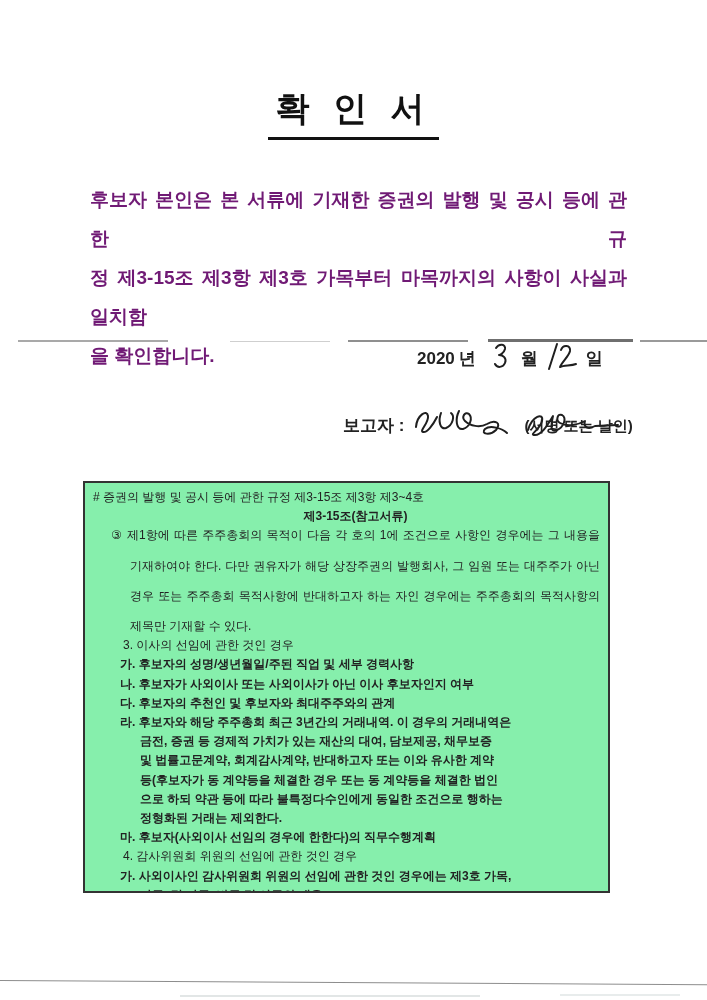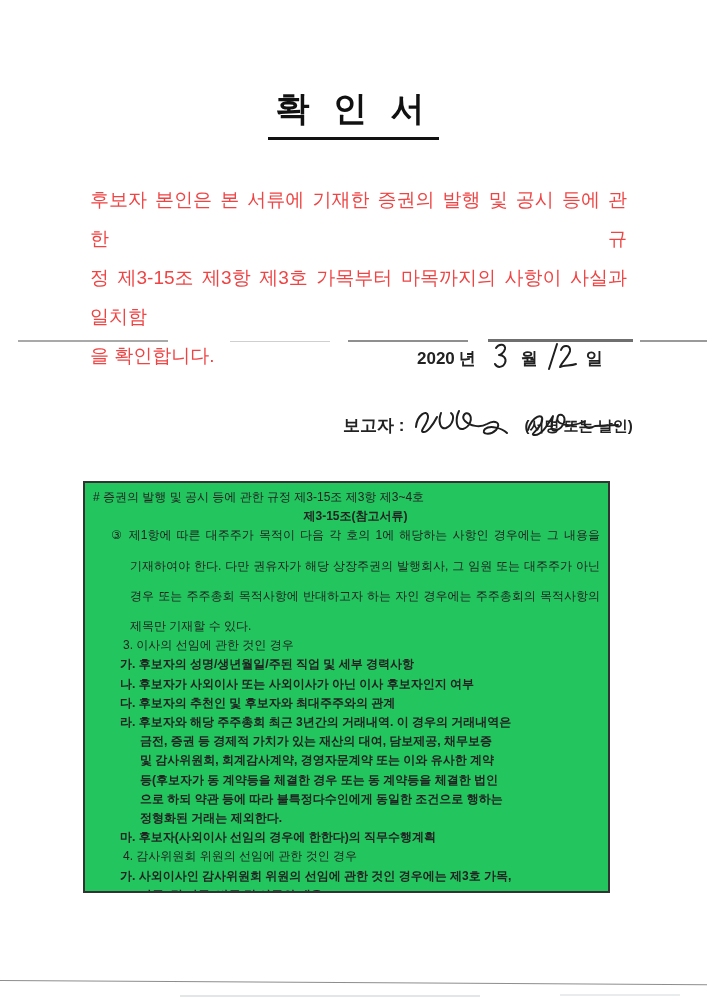--- a/index.html
+++ b/index.html
@@ -19,22 +19,22 @@
   .title{
     display:inline-block;
     font-size:34px;font-weight:bold;letter-spacing:7px;
     color:#111;
     padding:0 8px 5px 8px;
     border-bottom:3px solid #111;
   }
   
   .body-par{
     position:absolute;left:90px;top:180px;width:537px;
-    font-size:19px;font-weight:400;line-height:39px;
-    color:#ef4444;
+    font-size:19px;font-weight:700;line-height:39px;
+    color:#701a75;
   }
   .body-line{white-space:nowrap;}
   .body-line.just{
     white-space:normal;
     text-align:justify;text-align-last:justify;
     word-spacing:2px;
   }
   
   .scanline{position:absolute;height:2px;background:#999;}
   
@@ -55,21 +55,21 @@
   .sig-note{font-size:15px;font-weight:600;color:#222;}
   .sig-overlay{position:absolute;left:-4px;top:-10px;pointer-events:none;}
   
   .ref-box{
     position:absolute;left:83px;top:481px;
     width:527px;height:412px;
     border:2px solid #333;
     box-sizing:border-box;
     padding:5px 8px 8px 8px;
     overflow:hidden;
-    background:#22c55e;
+    background:#86efac;
   }
   .ref-line{
     font-size:12px;line-height:19.2px;
     color:#222;white-space:nowrap;
   }
   .ref-line.b{font-weight:bold;}
   .ref-line.i18{padding-left:18px;text-align:center;}
   .ref-line.i27{padding-left:27px;}
   .ref-line.i30{padding-left:30px;}
   .ref-line.i37{padding-left:37px;margin-top:11px;}
@@ -134,31 +134,31 @@
         <svg class="ink" width="110" height="38" viewBox="0 0 110 38">
           <path d="M8,24 C12,10 24,6 22,15 C20,24 8,29 15,29 C22,29 28,18 33,10 C31,19 30,27 37,24 C44,21 47,12 42,9 C38,7 35,14 40,17 C47,21 58,19 65,15 C63,21 68,24 75,20 L98,19"></path>
         </svg>
       </span>
     </span>
   </div>
 
   <div class="ref-box">
     <div class="ref-line"># 증권의 발행 및 공시 등에 관한 규정 제3-15조 제3항 제3~4호</div>
     <div class="ref-line b i18">제3-15조(참고서류)</div>
-    <div class="ref-line i18 just">③ 제1항에 따른 대주주가 목적이 다음 각 호의 1에 해당하는 사항인 경우에는 그 내용을</div>
+    <div class="ref-line i18 just">③ 제1항에 따른 주주총회의 목적이 다음 각 호의 1에 조건으로 사항인 경우에는 그 내용을</div>
     <div class="ref-line i37 just">기재하여야 한다. 다만 권유자가 해당 상장주권의 발행회사, 그 임원 또는 대주주가 아닌</div>
     <div class="ref-line i37 just">경우 또는 주주총회 목적사항에 반대하고자 하는 자인 경우에는 주주총회의 목적사항의</div>
     <div class="ref-line i37">제목만 기재할 수 있다.</div>
     <div class="ref-line i30">3. 이사의 선임에 관한 것인 경우</div>
     <div class="ref-line b i27">가. 후보자의 성명/생년월일/주된 직업 및 세부 경력사항</div>
     <div class="ref-line b i27">나. 후보자가 사외이사 또는 사외이사가 아닌 이사 후보자인지 여부</div>
     <div class="ref-line b i27">다. 후보자의 추천인 및 후보자와 최대주주와의 관계</div>
     <div class="ref-line b i27">라. 후보자와 해당 주주총회 최근 3년간의 거래내역. 이 경우의 거래내역은</div>
     <div class="ref-line b i47">금전, 증권 등 경제적 가치가 있는 재산의 대여, 담보제공, 채무보증</div>
-    <div class="ref-line b i47">및 감사위원회, 회계감사계약, 경영자문계약 또는 이와 유사한 계약</div>
+    <div class="ref-line b i47">및 법률고문계약, 회계감사계약, 반대하고자 또는 이와 유사한 계약</div>
     <div class="ref-line b i47">등(후보자가 동 계약등을 체결한 경우 또는 동 계약등을 체결한 법인</div>
     <div class="ref-line b i47">으로 하되 약관 등에 따라 불특정다수인에게 동일한 조건으로 행하는</div>
     <div class="ref-line b i47">정형화된 거래는 제외한다.</div>
     <div class="ref-line b i27">마. 후보자(사외이사 선임의 경우에 한한다)의 직무수행계획</div>
     <div class="ref-line i30">4. 감사위원회 위원의 선임에 관한 것인 경우</div>
     <div class="ref-line b i27">가. 사외이사인 감사위원회 위원의 선임에 관한 것인 경우에는 제3호 가목,</div>
     <div class="ref-line b i47">다목, 및 라목, 바목 및 사목의 내용</div>
   </div>
 
   <div class="scanline" style="left:0px;top:980px;width:707px;height:1px;background:#8d8d8d;transform:rotate(0.35deg);transform-origin:left center;"></div>

